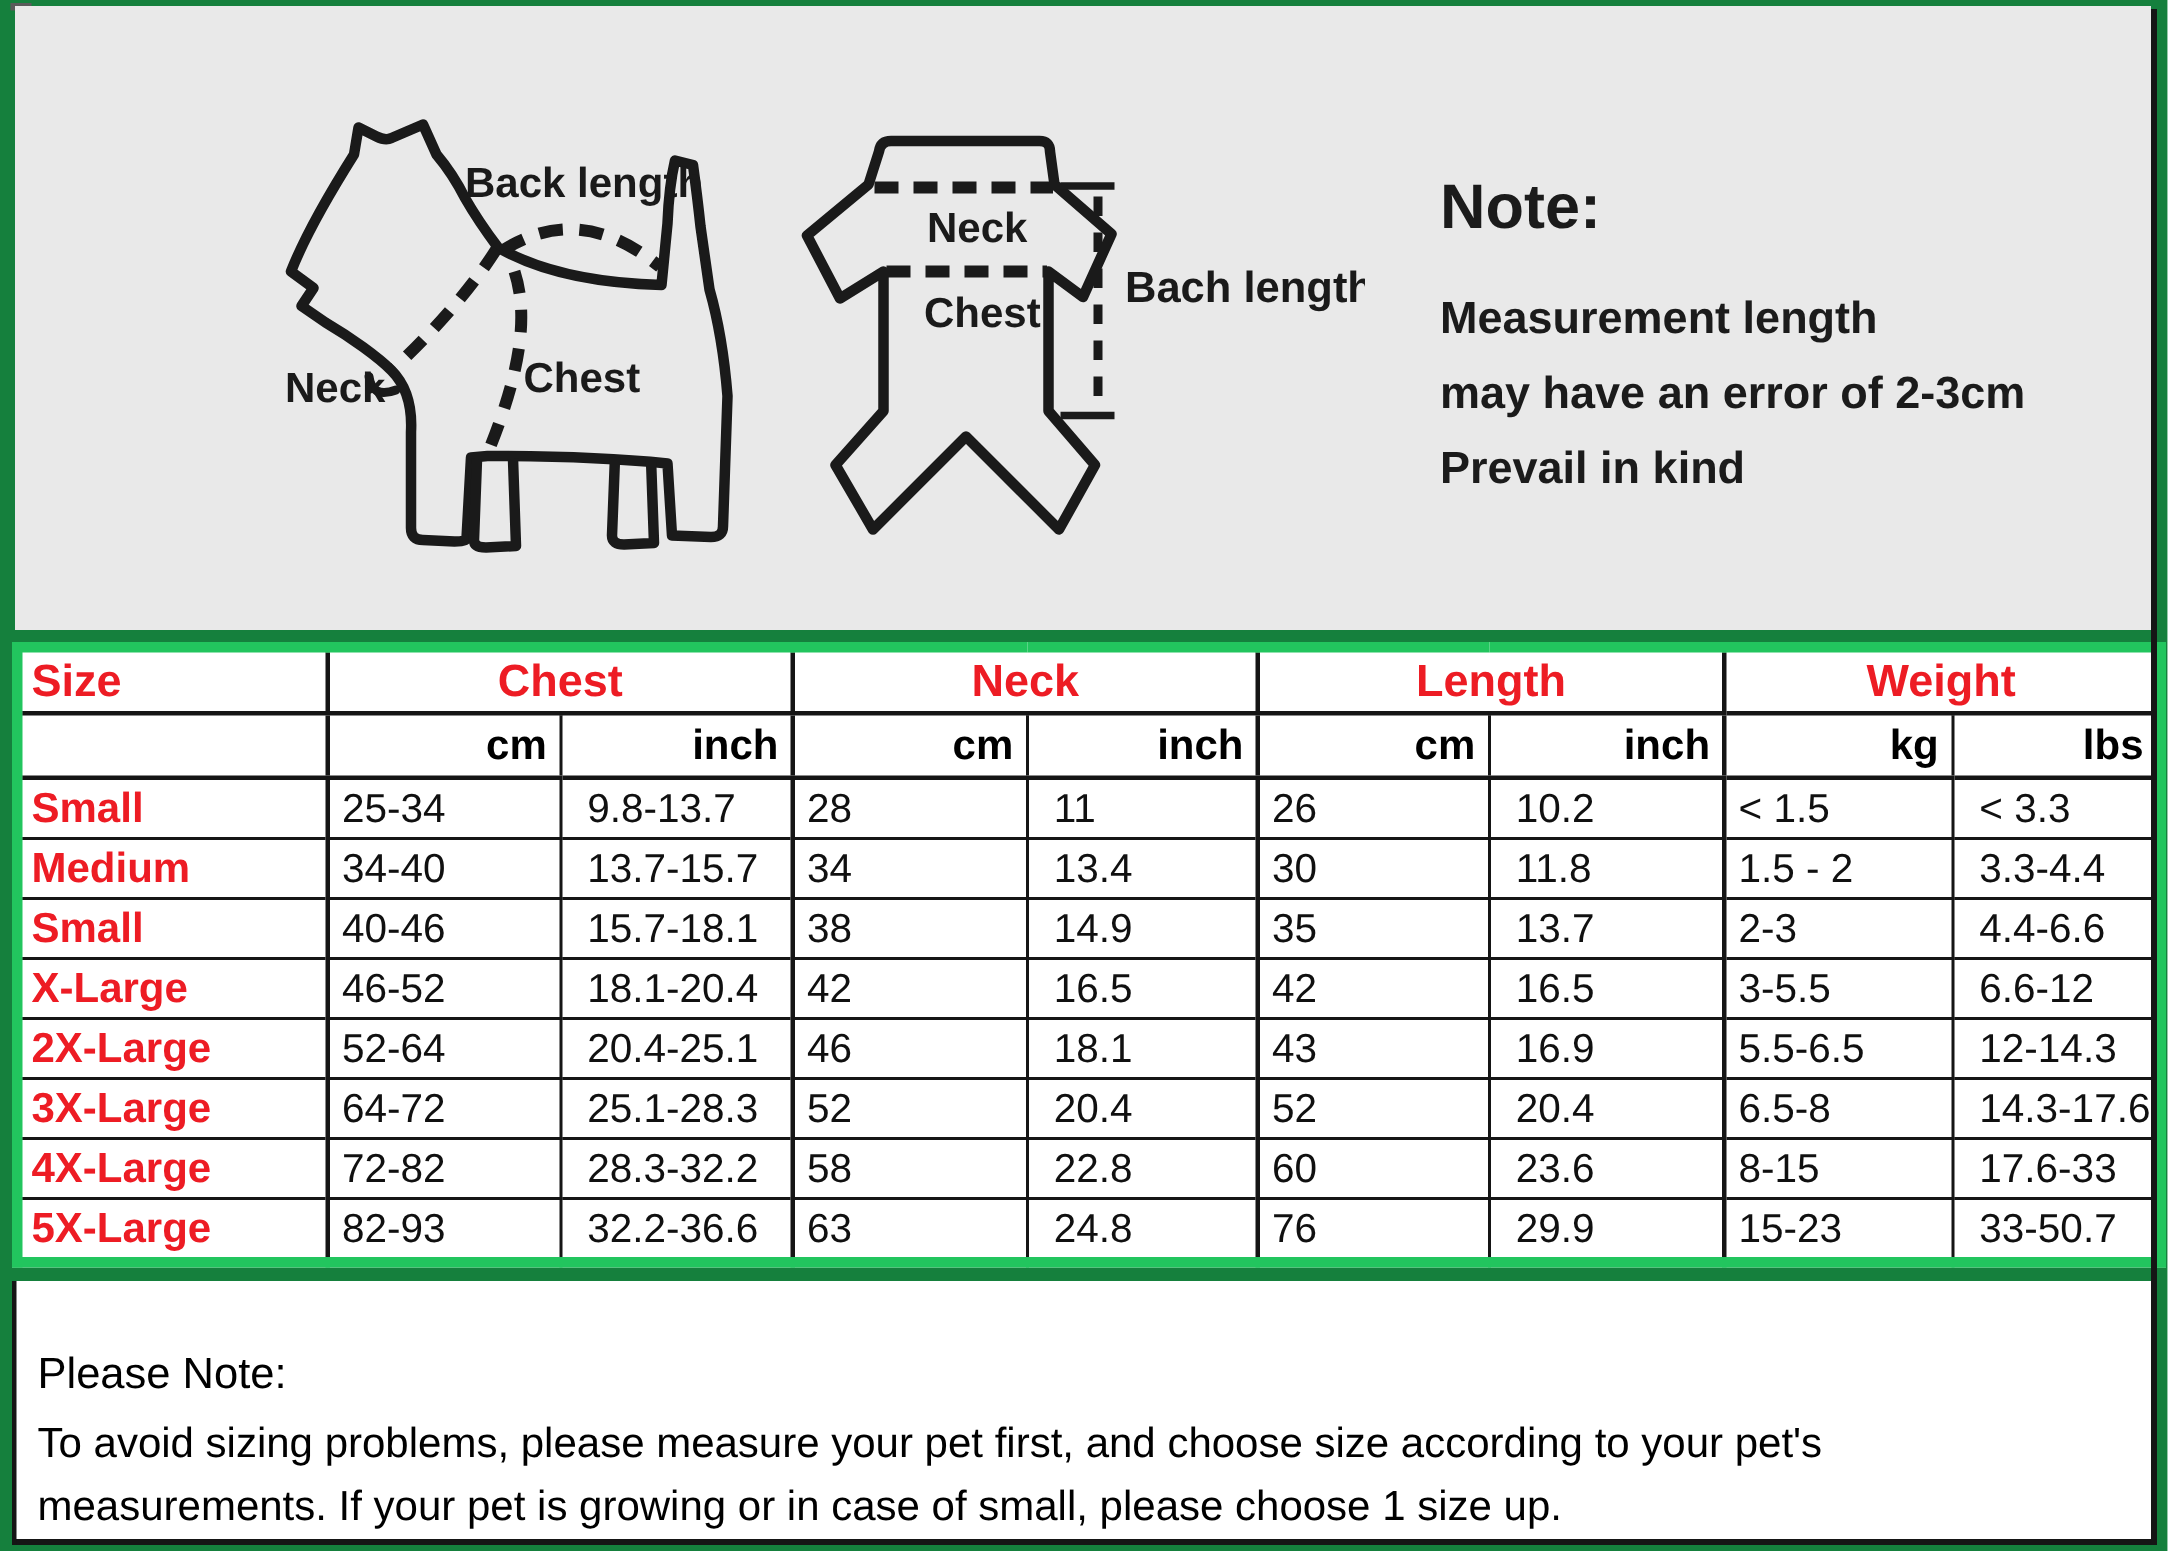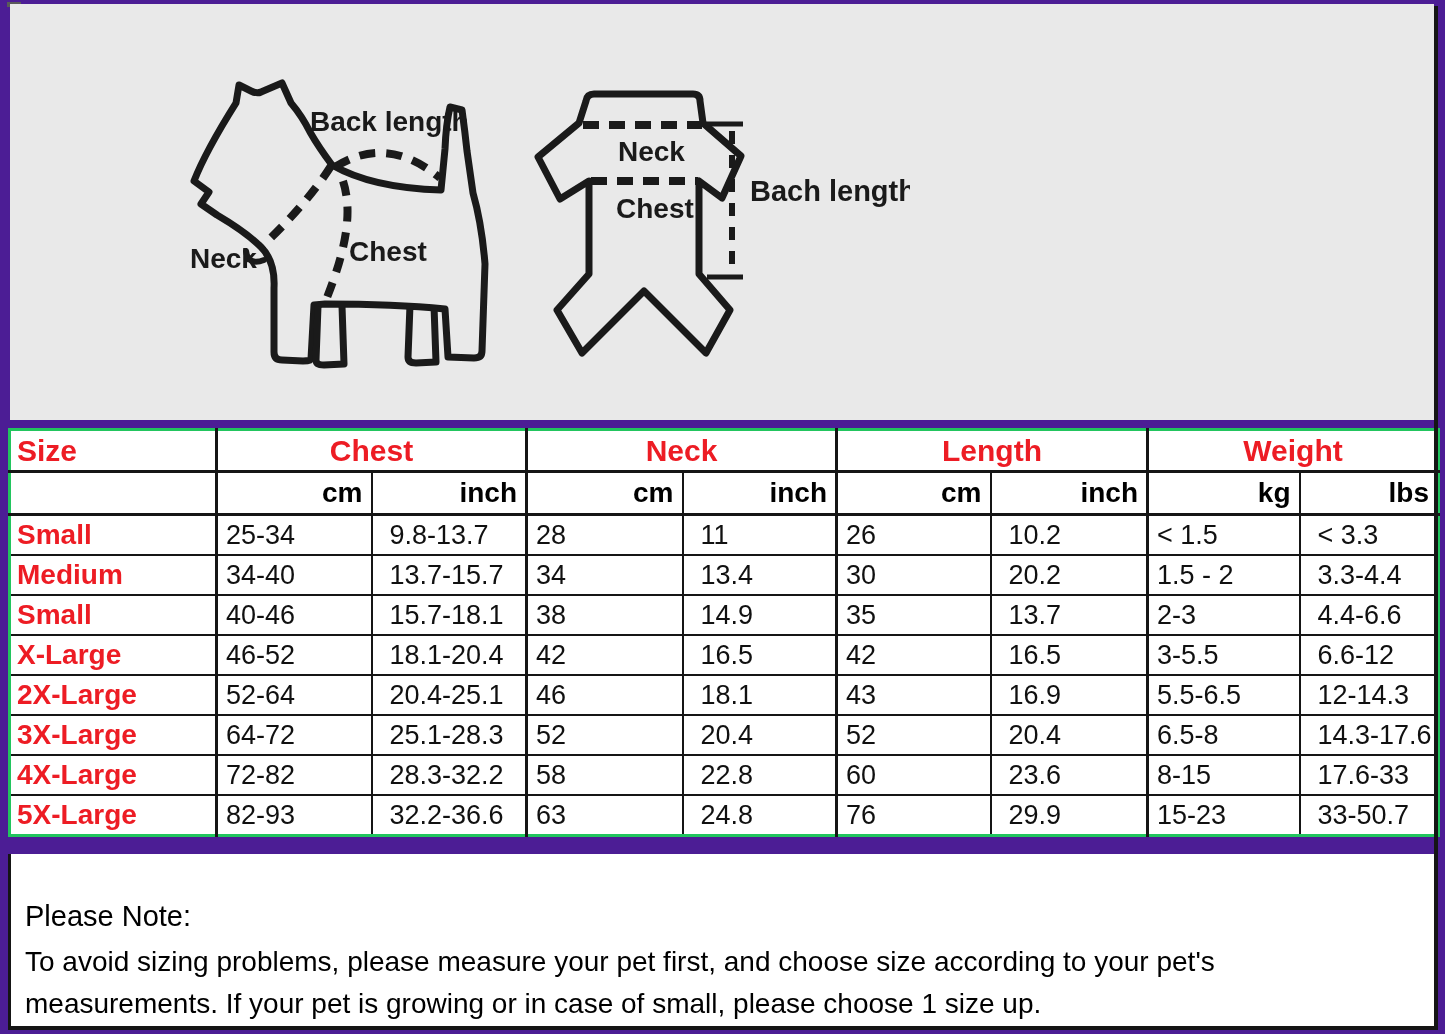--- a/index.html
+++ b/index.html
@@ -1,33 +1,33 @@
 <!DOCTYPE html>
 <html><head>
 <meta charset="utf-8">
 <style>
   html,body{margin:0;padding:0;background:#fff;}
   .page{
-    position:relative;width:1445px;height:1034px;background:#4c1d95;
+    position:relative;width:1445px;height:1034px;background:#15803d;
     font-family:"Liberation Sans",sans-serif;overflow:hidden;color:#111;
   }
   .gray-panel{position:absolute;left:10px;top:4px;width:1424px;height:416px;background:#e9e9e9;}
   .edge-line{position:absolute;left:1434px;top:6px;width:4px;height:1024px;background:#151515;}
   .scan-artifact{position:absolute;left:7px;top:2px;width:14px;height:5px;background:#5a5a5a;}
   .dog-svg{position:absolute;left:150px;top:50px;}
   .garment-svg{position:absolute;left:500px;top:60px;}
   .svg-label{font-family:"Liberation Sans",sans-serif;font-weight:bold;fill:#1a1a1a;}
   .note-block{position:absolute;left:950px;top:110px;color:#1b1b1b;}
   .note-title{font-size:42px;font-weight:bold;margin:0 0 26px 0;}
   .note-line{font-size:30px;font-weight:bold;line-height:50px;white-space:nowrap;}
 
   table.size-chart{
     position:absolute;left:8px;top:428px;width:1429px;
     border-collapse:collapse;table-layout:fixed;background:#fff;
-    border:3px solid #22c55e;
+    border:7px solid #22c55e;
   }
   .size-chart th,.size-chart td{
     border:2px solid #151515;padding:0 8px;white-space:nowrap;overflow:hidden;
     font-family:"Liberation Sans",sans-serif;
   }
   .size-chart .g{border-left-width:3px;}
   .size-chart .u{border-left-width:2px;padding-left:17px;}
   tr.hdr th{height:39px;font-size:30px;font-weight:bold;color:#ed1c24;text-align:center;border-bottom-width:3px;}
   tr.hdr th.size-h{text-align:left;padding-left:6px;}
   tr.units td{height:40px;font-size:28px;font-weight:bold;color:#000;text-align:right;border-bottom-width:3px;}
@@ -82,20 +82,26 @@
       <path d="M 73 61 L 192 61" stroke="#1a1a1a" stroke-width="8" stroke-dasharray="16 10"></path>
       <path d="M 81 117 L 188 117" stroke="#1a1a1a" stroke-width="8" stroke-dasharray="16 10"></path>
       <path d="M 197 60 L 233 60" stroke="#1a1a1a" stroke-width="5"></path>
       <path d="M 222 67 L 222 209" stroke="#1a1a1a" stroke-width="6" stroke-dasharray="13 11"></path>
       <path d="M 197 213 L 233 213" stroke="#1a1a1a" stroke-width="5"></path>
       <text class="svg-label" x="108" y="97" font-size="28">Neck</text>
       <text class="svg-label" x="106" y="154" font-size="28">Chest</text>
       <text class="svg-label" x="240" y="137" font-size="29">Bach length</text>
     </svg>
 
+    <div class="note-block">
+      <div class="note-title">Note:</div>
+      <div class="note-line">Measurement length</div>
+      <div class="note-line">may have an error of 2-3cm</div>
+      <div class="note-line">Prevail in kind</div>
+    </div>
   </div>
 
   <table class="size-chart">
     <colgroup>
       <col style="width:207px">
         <col style="width:155px">
         <col style="width:155px">
       <col style="width:156px">
         <col style="width:154px">
         <col style="width:154px">
@@ -134,21 +140,21 @@
       <td class="g vl">&lt; 1.5</td>
       <td class="u vl">&lt; 3.3</td>
     </tr>
     <tr class="row">
       <td class="name">Medium</td>
       <td class="g vl">34-40</td>
       <td class="u vl">13.7-15.7</td>
       <td class="g vr">34</td>
       <td class="u vr">13.4</td>
       <td class="g vr">30</td>
-      <td class="u vr">20.2</td>
+      <td class="u vr">11.8</td>
       <td class="g vl">1.5 - 2</td>
       <td class="u vl">3.3-4.4</td>
     </tr>
     <tr class="row">
       <td class="name">Small</td>
       <td class="g vl">40-46</td>
       <td class="u vl">15.7-18.1</td>
       <td class="g vr">38</td>
       <td class="u vr">14.9</td>
       <td class="g vr">35</td>

